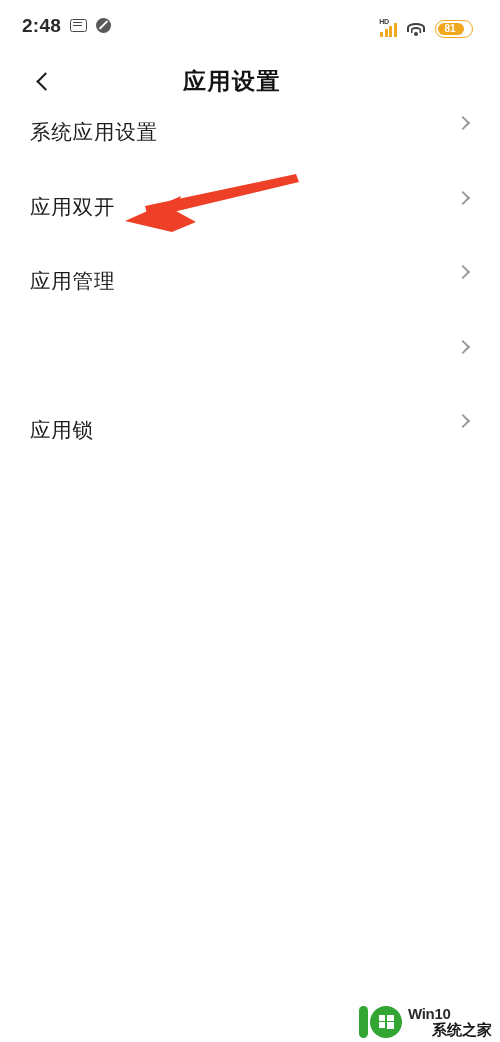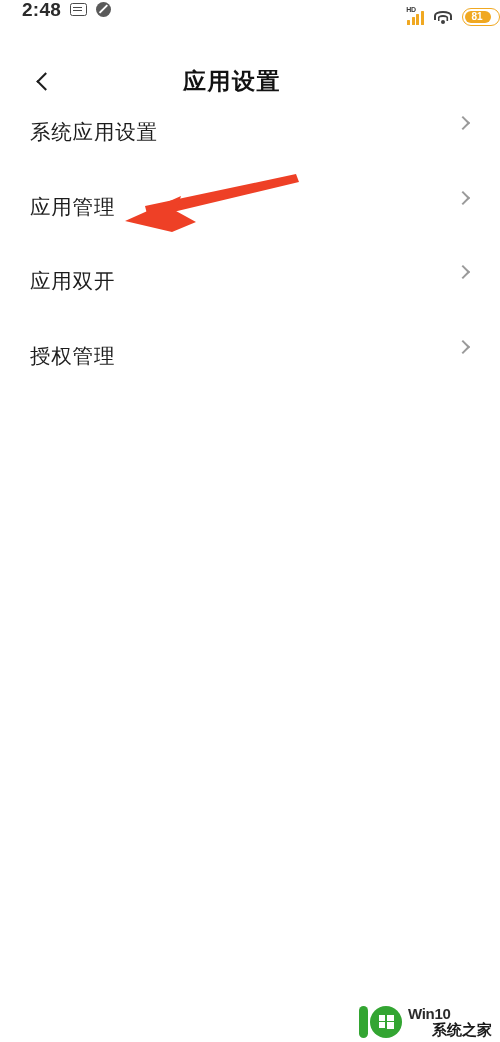--- a/index.html
+++ b/index.html
@@ -12,22 +12,22 @@
   .phone {
     position:relative;
     width:500px; height:1042px;
     background:#ffffff;
   }
 
   
   .statusbar {
     position:absolute; top:0; left:0;
     width:500px; height:50px;
-    display:flex; align-items:flex-start;
-    padding:0 0 0 22px;
+    display:flex; align-items:center;
+    padding:0 27px 0 22px;
   }
   .sb-left { display:flex; align-items:center; gap:9px; }
   .sb-time {
     font-size:19px; font-weight:700; color:#2b2b2b;
     letter-spacing:0.3px; line-height:1;
   }
   .sb-right { margin-left:auto; display:flex; align-items:center; gap:10px;margin-top:8px; }
 
   .icon-sms {
     width:17px; height:13px;
@@ -225,29 +225,32 @@
     </div>
     <div class="title">应用设置</div>
   </div>
 
   <div class="list">
     <div class="row">
       <div class="row-label">系统应用设置</div>
       <div class="chev-right"></div>
     </div>
     <div class="row">
+      <div class="row-label">应用双开</div>
+      <div class="chev-right"></div>
+    </div>
+    <div class="row">
       <div class="row-label">应用管理</div>
       <div class="chev-right"></div>
     </div>
     <div class="row">
-      <div class="row-label">应用双开</div>
-      <div class="chev-right"></div>
-    </div>
-    <div class="row">
-      <div class="row-label">授权管理</div>
+      <div class="chev-right"></div>
+    </div>
+    <div class="row">
+      <div class="row-label">应用锁</div>
       <div class="chev-right"></div>
     </div>
   </div>
 
   <svg class="annot-arrow" viewBox="0 0 500 1042">
     <polygon id="arrowShaft" points="296,174 299,182 148,218 145,206" fill="#ee4026"></polygon>
     <polygon id="arrowHead" points="125,221 181,196 176,211 196,222 172,232" fill="#ee4026"></polygon>
   </svg>
 
   <div class="watermark">

